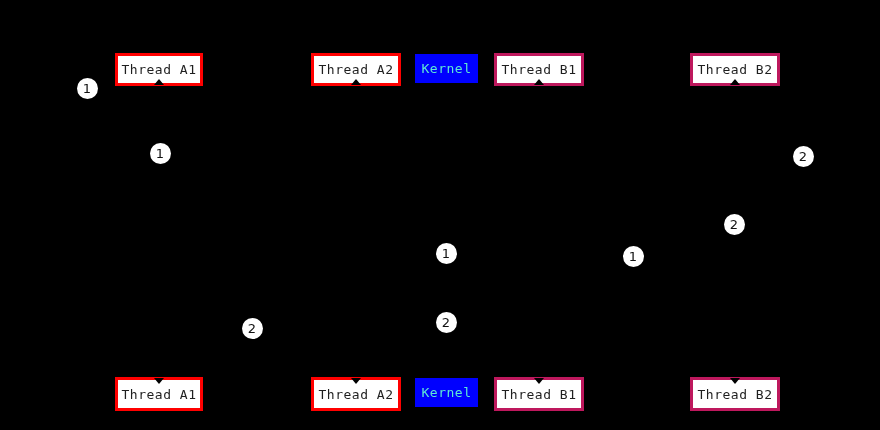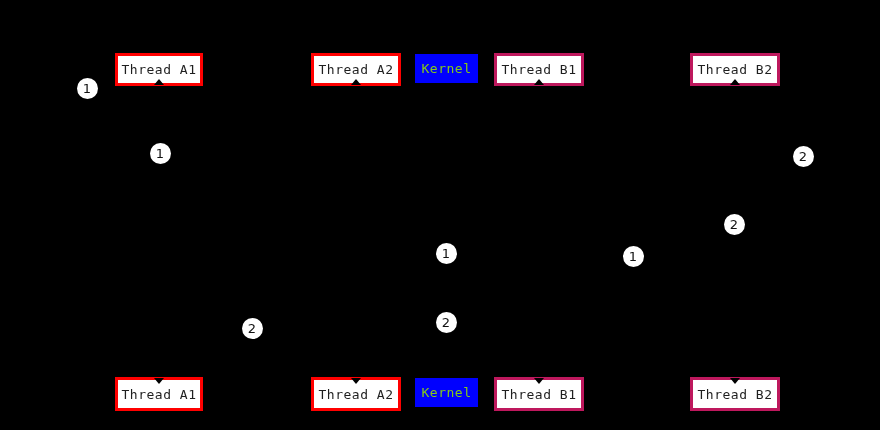--- a/index.html
+++ b/index.html
@@ -22,21 +22,21 @@
     align-items: center;
     justify-content: center;
     background: #ffffff;
     color: #1f1f1f;
     font-size: 13px;
     letter-spacing: 0.5px;
     white-space: nowrap;
   }
   .node.thread-a { border: 3px solid #ff0000; }
   .node.thread-b { border: 3px solid #be185d; }
-  .node.kernel   { background: #0000ff; color: #84cc16; border: none; }
+  .node.kernel   { background: #0000ff; color: #5eead4; border: none; }
   .notch {
     position: absolute;
     left: 50%;
     width: 0;
     height: 0;
     border-left: 5px solid transparent;
     border-right: 5px solid transparent;
     transform: translateX(-50%);
   }
   .notch.bottom { bottom: -2px; border-bottom: 6px solid #000000; }

